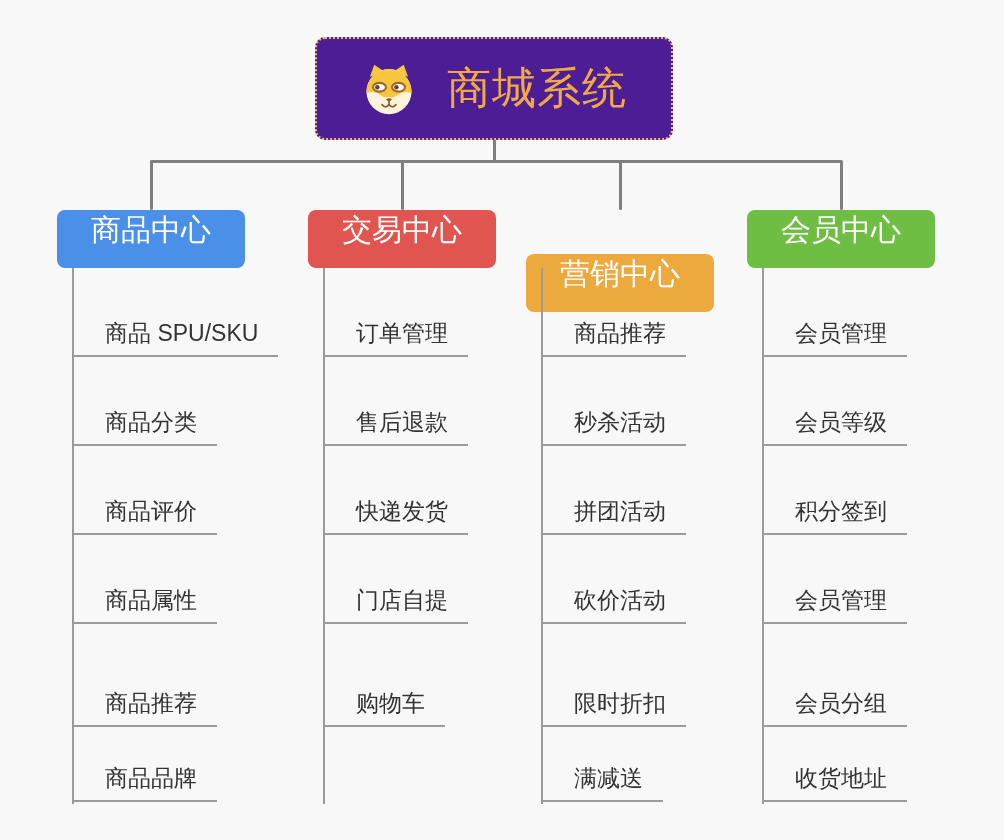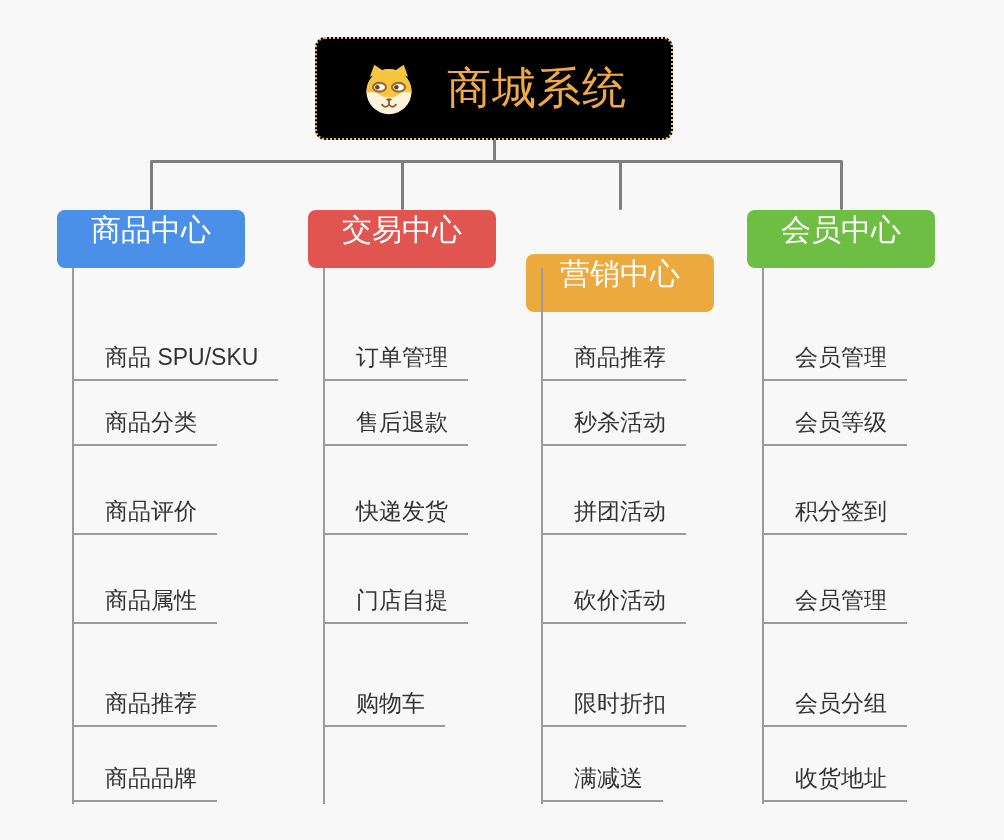--- a/index.html
+++ b/index.html
@@ -15,21 +15,21 @@
   .conn{position:absolute;background:#7f7f7f;}
   .root-drop{left:493px;top:140px;width:3px;height:23px;}
   .h-line{left:150px;top:160px;width:692px;height:3px;border-radius:2px;}
   .drop{top:160px;width:3px;height:50px;border-radius:2px;}
   .drop-0{left:150px;} .drop-1{left:401px;} .drop-2{left:619px;} .drop-3{left:840px;}
 
   
   .root-node{
     position:absolute;left:315px;top:37px;width:358px;height:103px;
     box-sizing:border-box;
-    background:#000000;
+    background:#4c1d95;
     border:2px dotted #f2ba6d;
     border-radius:10px;
     display:flex;align-items:center;justify-content:center;gap:30px;
     cursor:pointer;
   }
   .root-title{
     font-size:44px;
     font-weight:500;
     color:#efa945;
     letter-spacing:1px;
@@ -53,21 +53,21 @@
   .trunk{position:absolute;left:15px;top:58px;width:2px;height:536px;background:#9b9b9b;}
 
   .leaf{
     position:absolute;left:15px;
     padding:0 20px 6px 33px;
     border-bottom:2px solid #9b9b9b;
     font-size:23px;line-height:32px;color:#333333;
     white-space:nowrap;
     cursor:pointer;
   }
-  .leaf-0{top:107px;margin-top:24px;} .leaf-1{top:196px;} .leaf-2{top:285px;}
+  .leaf-0{top:107px;} .leaf-1{top:196px;} .leaf-2{top:285px;}
   .leaf-3{top:374px;} .leaf-4{top:477px;} .leaf-5{top:552px;}
 </style>
 </head>
 <body>
 
 <div class="canvas">
 
   <div class="conn root-drop"></div>
   <div class="conn h-line"></div>
   <div class="conn drop drop-0"></div>

